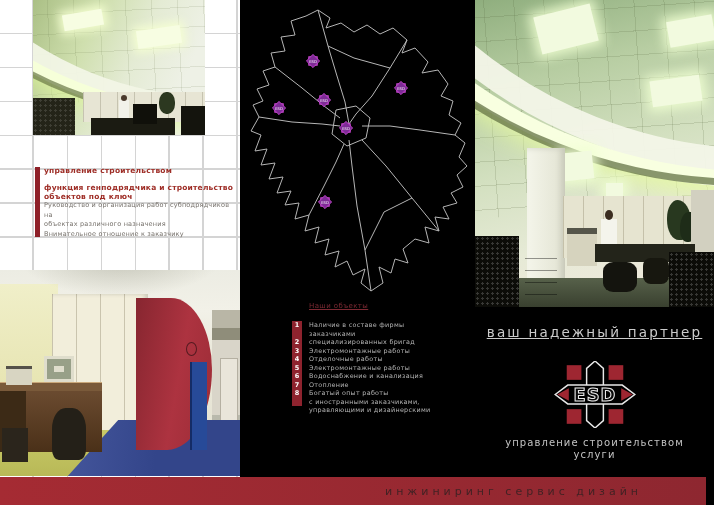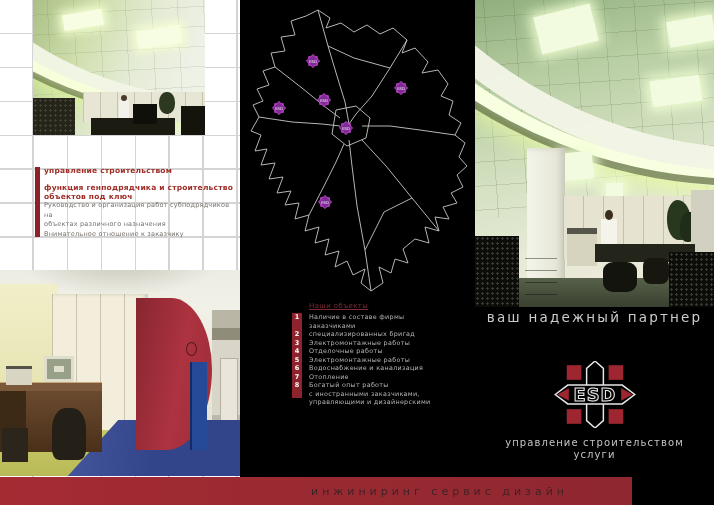--- a/index.html
+++ b/index.html
@@ -78,21 +78,21 @@
   .bl-chair{left:52px;top:138px;width:34px;height:52px;background:#242018;border-radius:40% 40% 20% 20%;}
 
   
   .mid-col{left:240px;top:0;width:235px;height:505px;background:#000;}
   .map-wrap{left:4px;top:6px;width:228px;height:290px;}
   .map-svg{position:absolute;left:0;top:0;}
   .map-marker{position:absolute;transform:translate(-50%,-50%);width:15px;height:15px;}
 
   .objects{left:52px;top:302px;width:176px;}
   .objects-title{margin-left:17px;color:#7d2a33;font-size:7px;letter-spacing:.4px;
-    text-decoration:underline;margin-bottom:3px;}
+    text-decoration:underline;margin-bottom:11px;}
   .objects-rows{position:relative;}
   .objects-rows::before{content:"";position:absolute;left:0;top:0;width:10px;height:85px;background:#8e232e;}
   .obj-row{display:flex;align-items:center;height:8.5px;position:relative;}
   .obj-num{width:10px;text-align:center;color:#fff;font-size:6.5px;font-weight:bold;z-index:1;}
   .obj-txt{margin-left:7px;color:#b4b4b4;font-size:6.4px;letter-spacing:.3px;white-space:nowrap;}
 
   
   .right-col{left:475px;top:0;width:239px;height:505px;background:#000;}
   .photo-r{left:0;top:0;width:239px;height:307px;overflow:hidden;
     background:linear-gradient(165deg,#8fae7e 0%,#b7cda2 25%,#d3e0c0 50%,#e6ead6 72%,#ece9da 85%);}
@@ -126,28 +126,28 @@
   .r-pegL{left:0;top:236px;width:44px;height:71px;background-color:#0c0c08;
     background-image:radial-gradient(rgba(255,255,255,.18) 1px, transparent 1.2px);background-size:5px 5px;}
   .r-pegR{left:194px;top:252px;width:45px;height:55px;background-color:#0c0c08;
     background-image:radial-gradient(rgba(255,255,255,.18) 1px, transparent 1.2px);background-size:5px 5px;}
   .r-drawer{left:50px;top:258px;width:32px;height:40px;background:linear-gradient(#5a452e,#3a2a18);
     background-image:repeating-linear-gradient(to bottom, rgba(0,0,0,.4) 0 1px, transparent 1px 12px);}
   .r-chair1{left:128px;top:262px;width:34px;height:30px;background:#14140e;border-radius:30%;}
   .r-chair2{left:168px;top:258px;width:26px;height:26px;background:#17170f;border-radius:30%;}
 
   .tagline{left:0;width:239px;text-align:center;color:#cbcbcb;font-size:13.5px;letter-spacing:2.2px;}
-  .t1{top:309px;}
+  .t1{top:324px;text-decoration:underline;}
   .t2{top:328px;}
   .logo{left:78px;top:361px;}
   .services{left:0;top:437px;width:239px;text-align:center;}
   .svc{font-size:10px;line-height:11.5px;letter-spacing:1.1px;color:#c3c3c3;}
 
   
-  .footer-bar{left:0;top:477px;width:632px;height:28px;
+  .footer-bar{left:0;top:477px;width:706px;height:28px;
     background:linear-gradient(90deg,#a52b33,#8e2730);}
   .footer-text{position:absolute;right:64px;top:50%;transform:translateY(-50%);
     font-size:11px;letter-spacing:4px;color:#422224;}
 </style>
 </head>
 <body>
 
 <div class="page">
 
   <div class="abs left-col">

